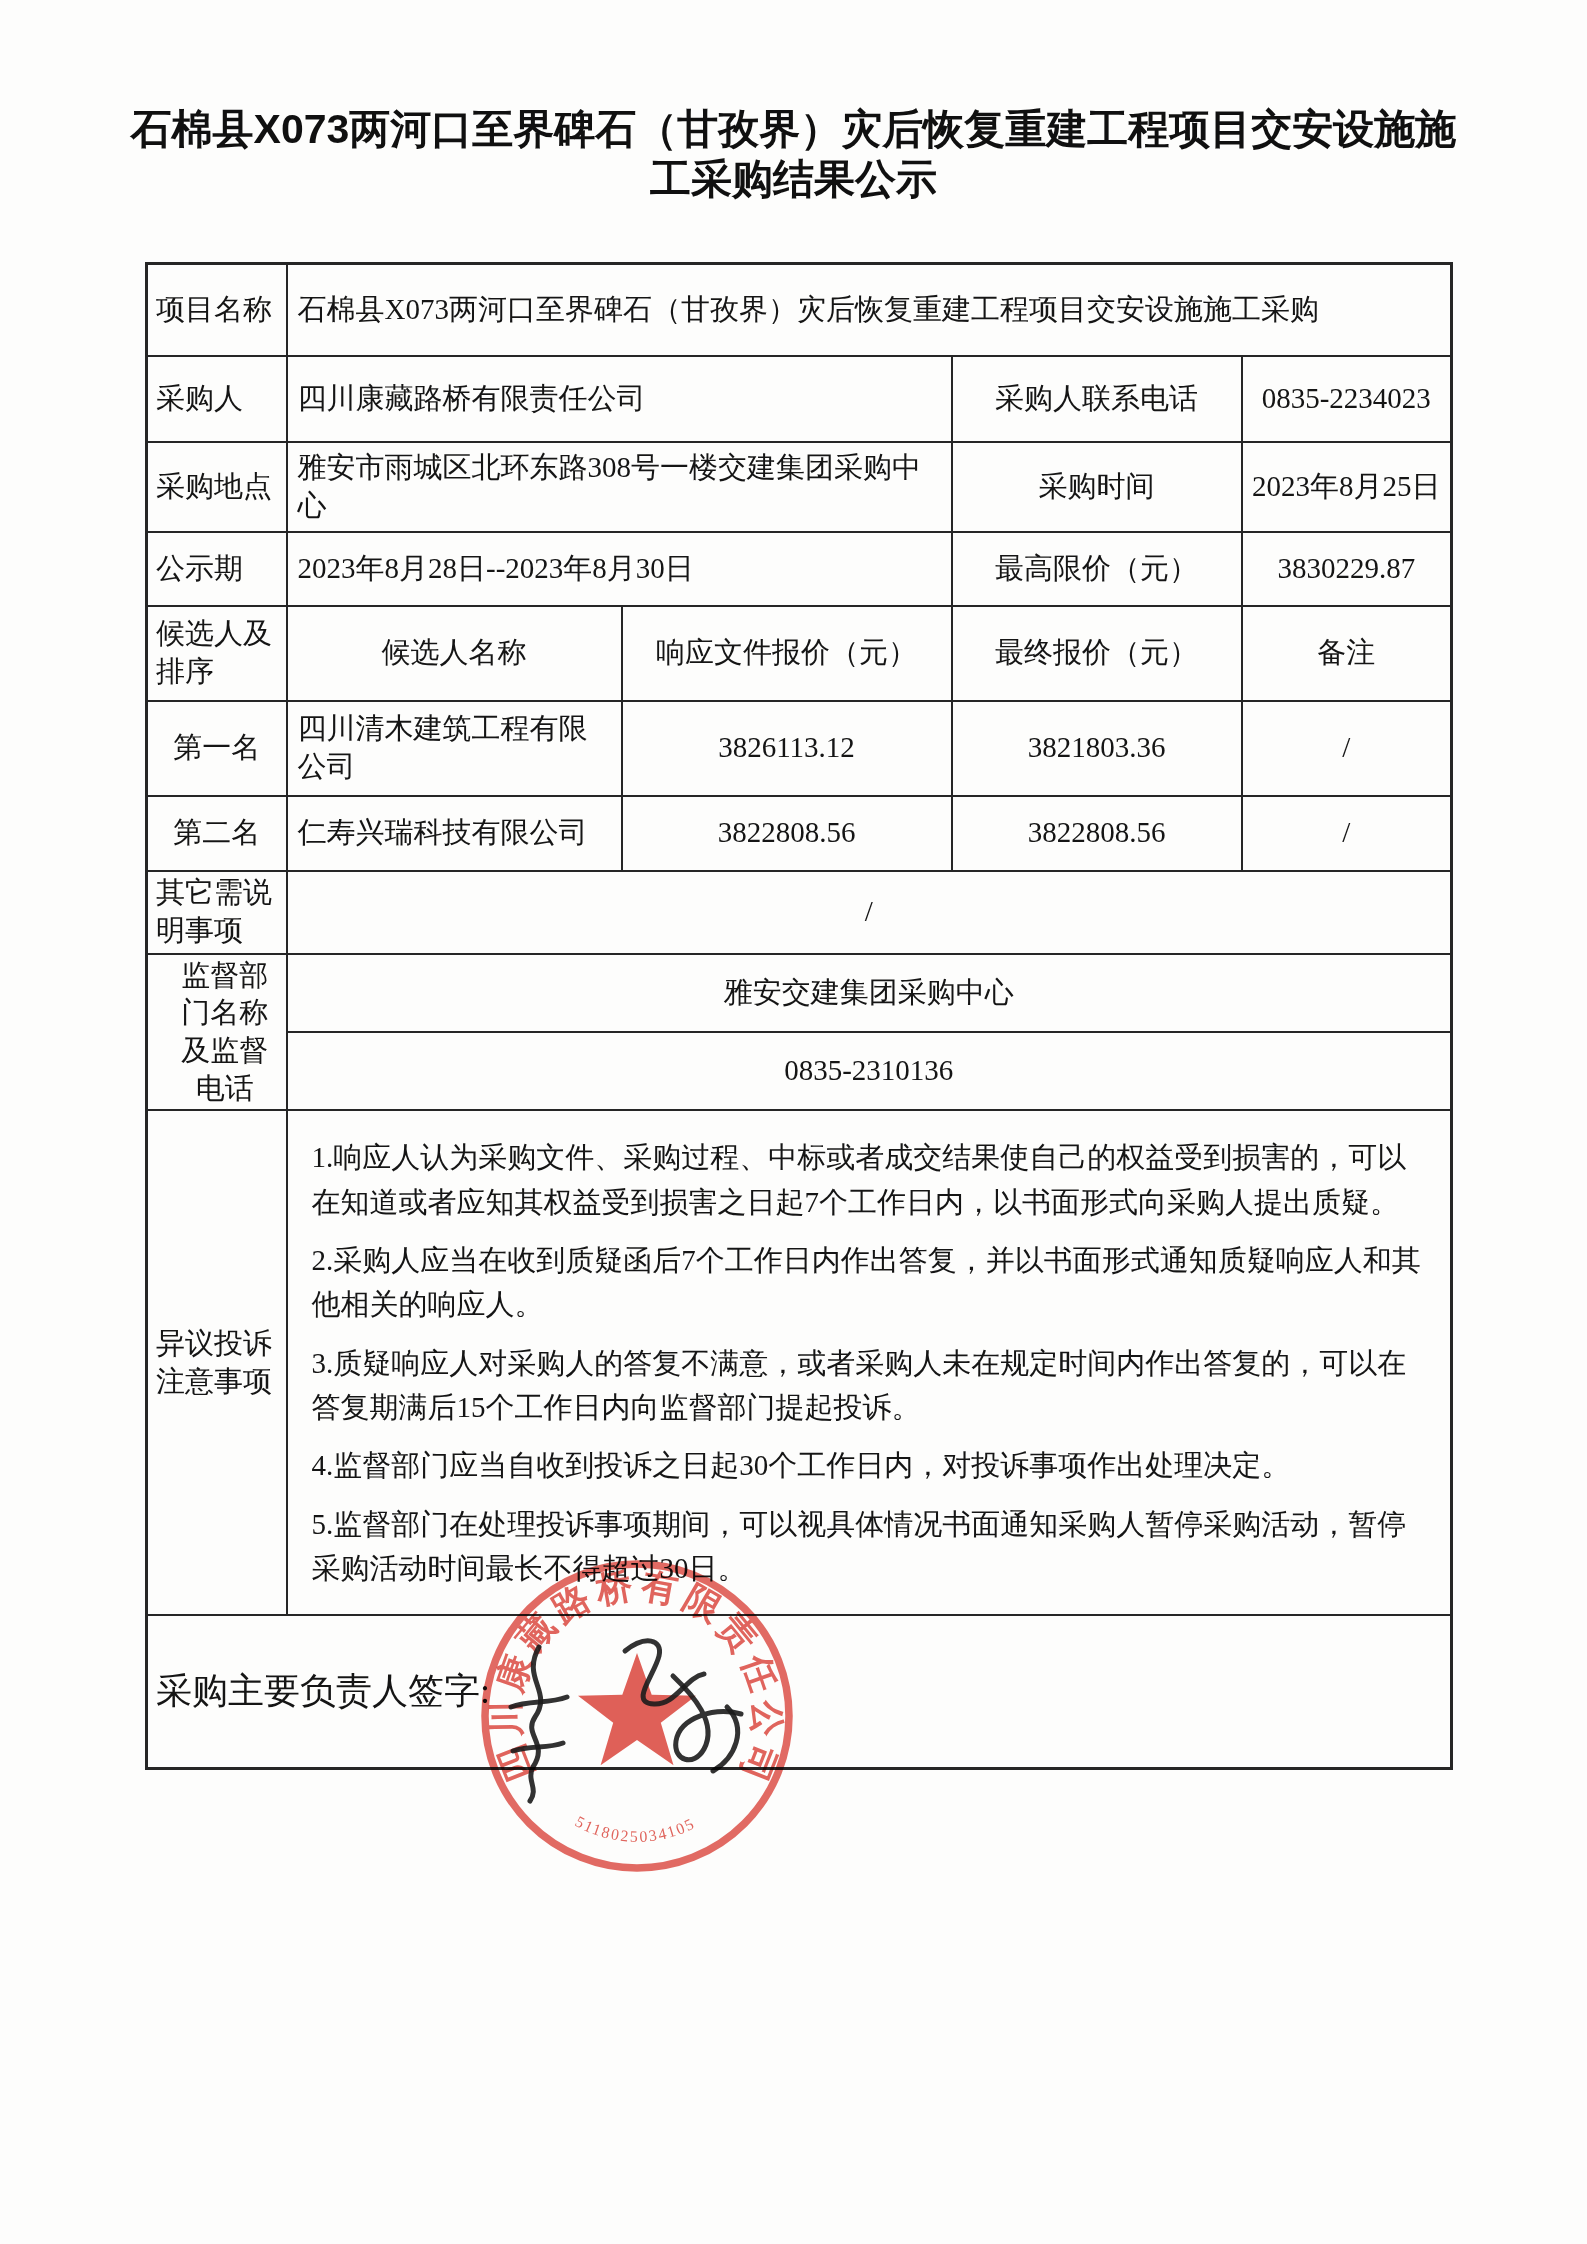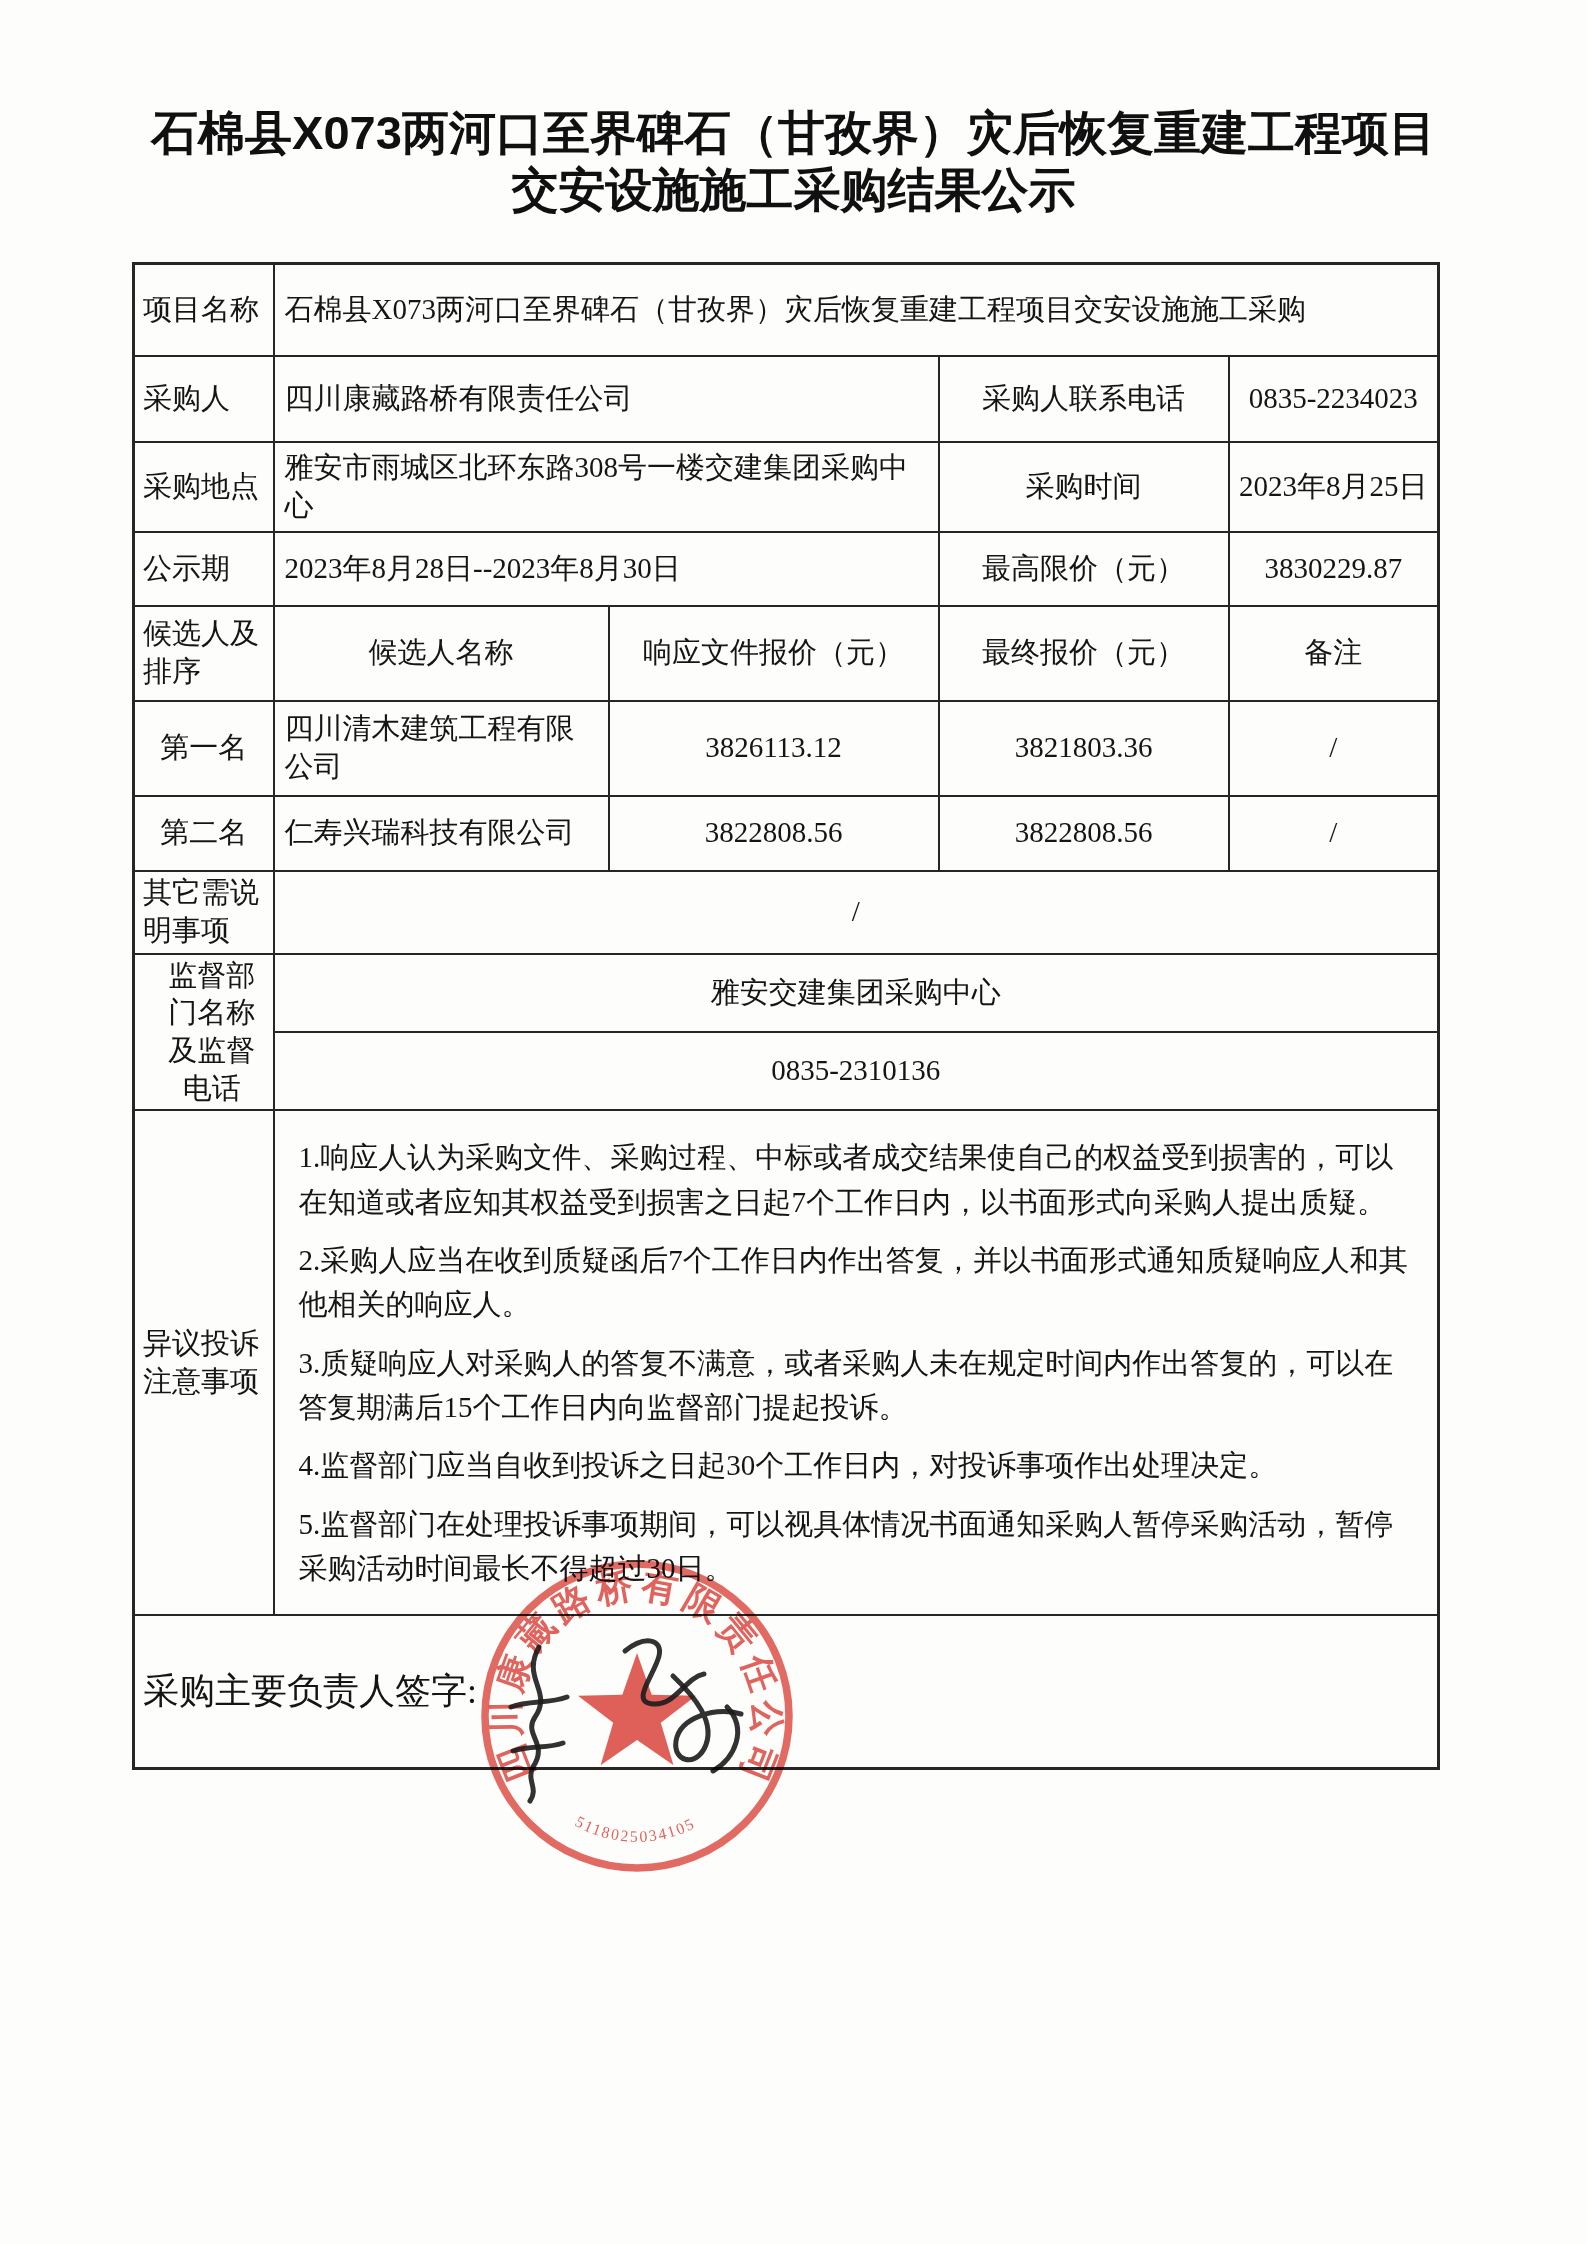--- a/index.html
+++ b/index.html
@@ -13,28 +13,28 @@
     color:#161616;
   }
   .doc-title{
     position:absolute;
     top:104px;left:50%;
     transform:translateX(-50%);
     width:1330px;
     margin:0;
     text-align:center;
     font-family:"Liberation Sans", sans-serif;
-    font-size:47px;
+    font-size:41px;
     font-weight:700;
     line-height:1.22;
     color:#101010;
   }
   table.doc-table{
     position:absolute;
-    left:132px;top:262px;
+    left:145px;top:262px;
     width:1305px;
     border-collapse:collapse;
     table-layout:fixed;
     font-size:29px;
     color:#151515;
   }
   table.doc-table,
   table.doc-table td{
     border:2px solid #262626;
   }

